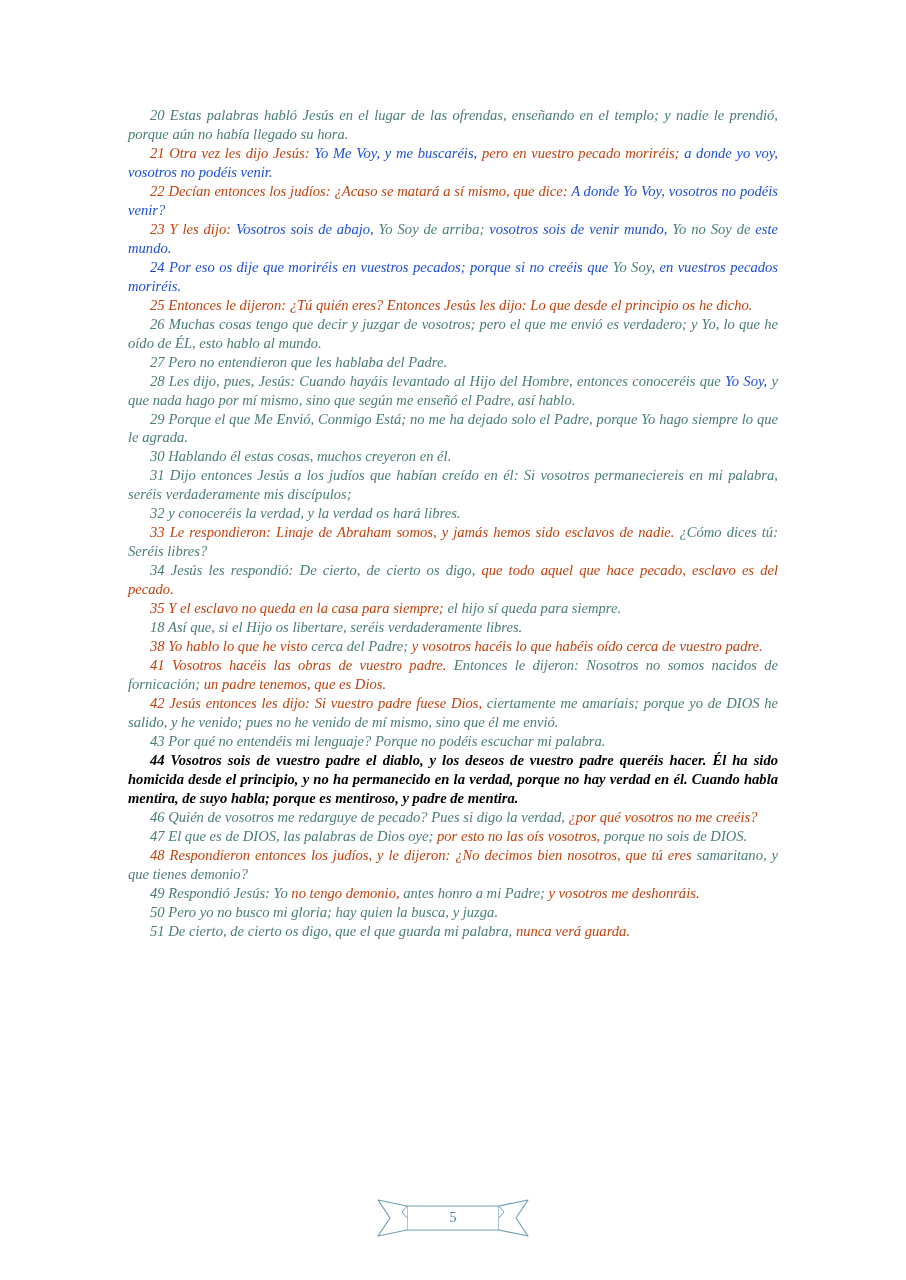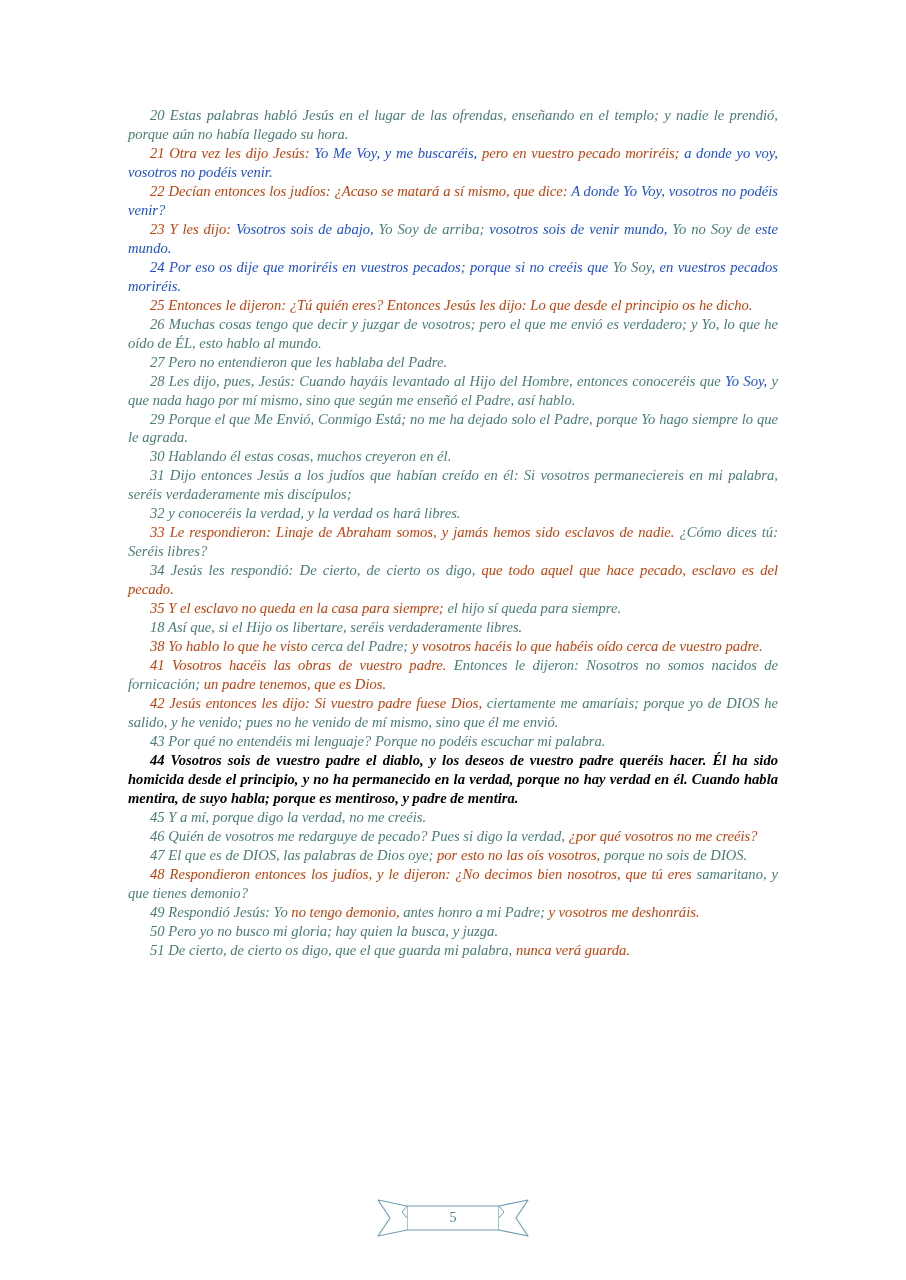--- a/index.html
+++ b/index.html
@@ -99,21 +99,20 @@
       <p class="verse"><span class="vn t">32</span><span class="t"> y conoceréis la verdad, y la verdad os hará libres.</span></p>
       <p class="verse"><span class="vn k">33</span><span class="k"> Le respondieron: Linaje de Abraham somos, y jamás hemos sido esclavos de nadie. </span><span class="t">¿Cómo dices tú: Seréis libres?</span></p>
       <p class="verse"><span class="vn t">34</span><span class="t"> Jesús les respondió: De cierto, de cierto os digo,</span><span class="k"> que todo aquel que hace pecado, esclavo es del pecado.</span></p>
       <p class="verse"><span class="vn k">35</span><span class="k"> Y el esclavo no queda en la casa para siempre; </span><span class="t">el hijo sí queda para siempre.</span></p>
       <p class="verse"><span class="vn t">18</span><span class="t"> Así que, si el Hijo os libertare, seréis verdaderamente libres.</span></p>
       <p class="verse"><span class="vn k">38</span><span class="k"> Yo hablo lo que he visto </span><span class="t">cerca del Padre;</span><span class="k"> y vosotros hacéis lo que habéis oído cerca de vuestro padre.</span></p>
       <p class="verse"><span class="vn k">41</span><span class="k"> Vosotros hacéis las obras de vuestro padre. </span><span class="t">Entonces le dijeron: Nosotros no somos nacidos de fornicación;</span><span class="k"> un padre tenemos, que es Dios.</span></p>
       <p class="verse"><span class="vn k">42</span><span class="k"> Jesús entonces les dijo: Si vuestro padre fuese Dios, </span><span class="t">ciertamente me amaríais; porque yo de DIOS he salido, y he venido; pues no he venido de mí mismo, sino que él me envió.</span></p>
       <p class="verse"><span class="vn t">43</span><span class="t"> Por qué no entendéis mi lenguaje? Porque no podéis escuchar mi palabra.</span></p>
       <p class="verse"><span class="vn b">44</span><span class="b"> Vosotros sois de vuestro padre el diablo, y los deseos de vuestro padre queréis hacer. Él ha sido homicida desde el principio, y no ha permanecido en la verdad, porque no hay verdad en él. Cuando habla mentira, de suyo habla; porque es mentiroso, y padre de mentira.</span></p>
-      <p class="verse"><span class="vn t">45</span><span class="t"> Y a mí, porque digo la verdad, no me creéis.</span></p>
       <p class="verse"><span class="vn t">46</span><span class="t"> Quién de vosotros me redarguye de pecado? Pues si digo la verdad, </span><span class="k">¿por qué vosotros no me creéis?</span></p>
       <p class="verse"><span class="vn t">47</span><span class="t"> El que es de DIOS, las palabras de Dios oye;</span><span class="k"> por esto no las oís vosotros, </span><span class="t">porque no sois de DIOS.</span></p>
       <p class="verse"><span class="vn k">48</span><span class="k"> Respondieron entonces los judíos, y le dijeron: ¿No decimos bien nosotros, que tú eres </span><span class="t">samaritano, y que tienes demonio?</span></p>
       <p class="verse"><span class="vn t">49</span><span class="t"> Respondió Jesús: Yo</span><span class="k"> no tengo demonio, </span><span class="t">antes honro a mi Padre;</span><span class="k"> y vosotros me deshonráis.</span></p>
       <p class="verse"><span class="vn t">50</span><span class="t"> Pero yo no busco mi gloria; hay quien la busca, y juzga.</span></p>
       <p class="verse"><span class="vn t">51</span><span class="t"> De cierto, de cierto os digo, que el que guarda mi palabra,</span><span class="k"> nunca verá guarda.</span></p>
     </div>
 
   <div class="footer">
     <div class="ribbon">

